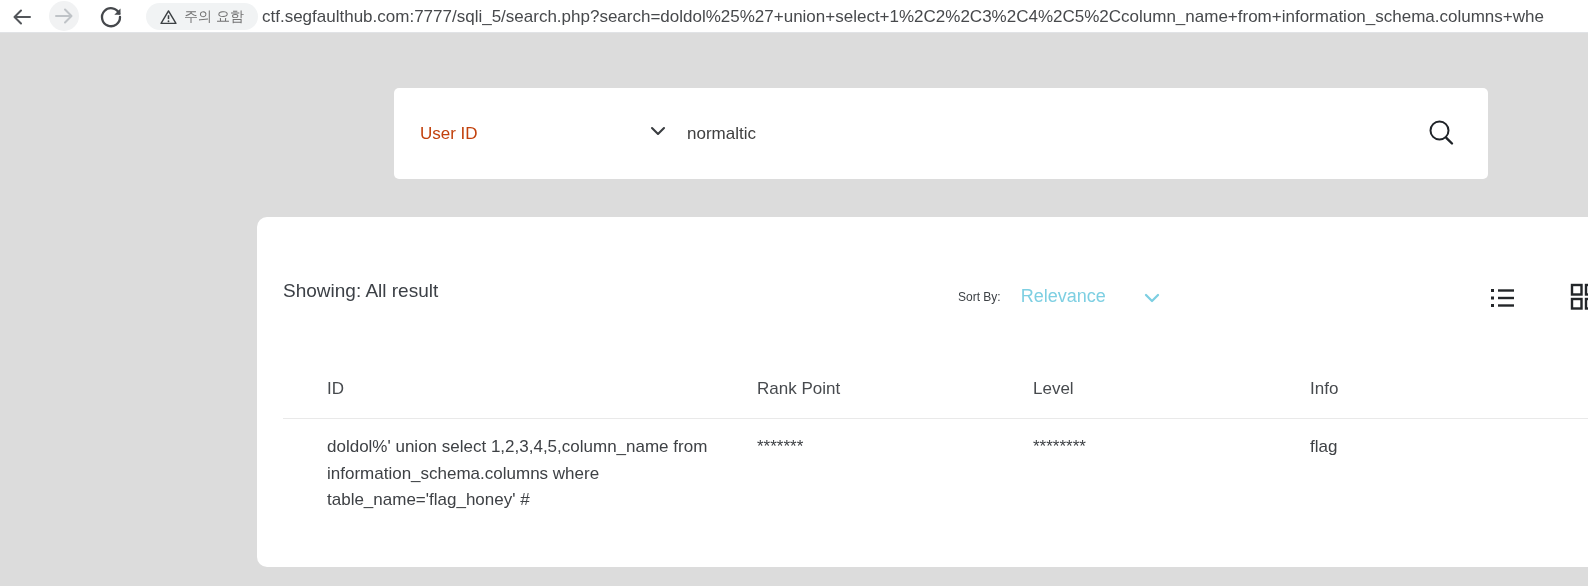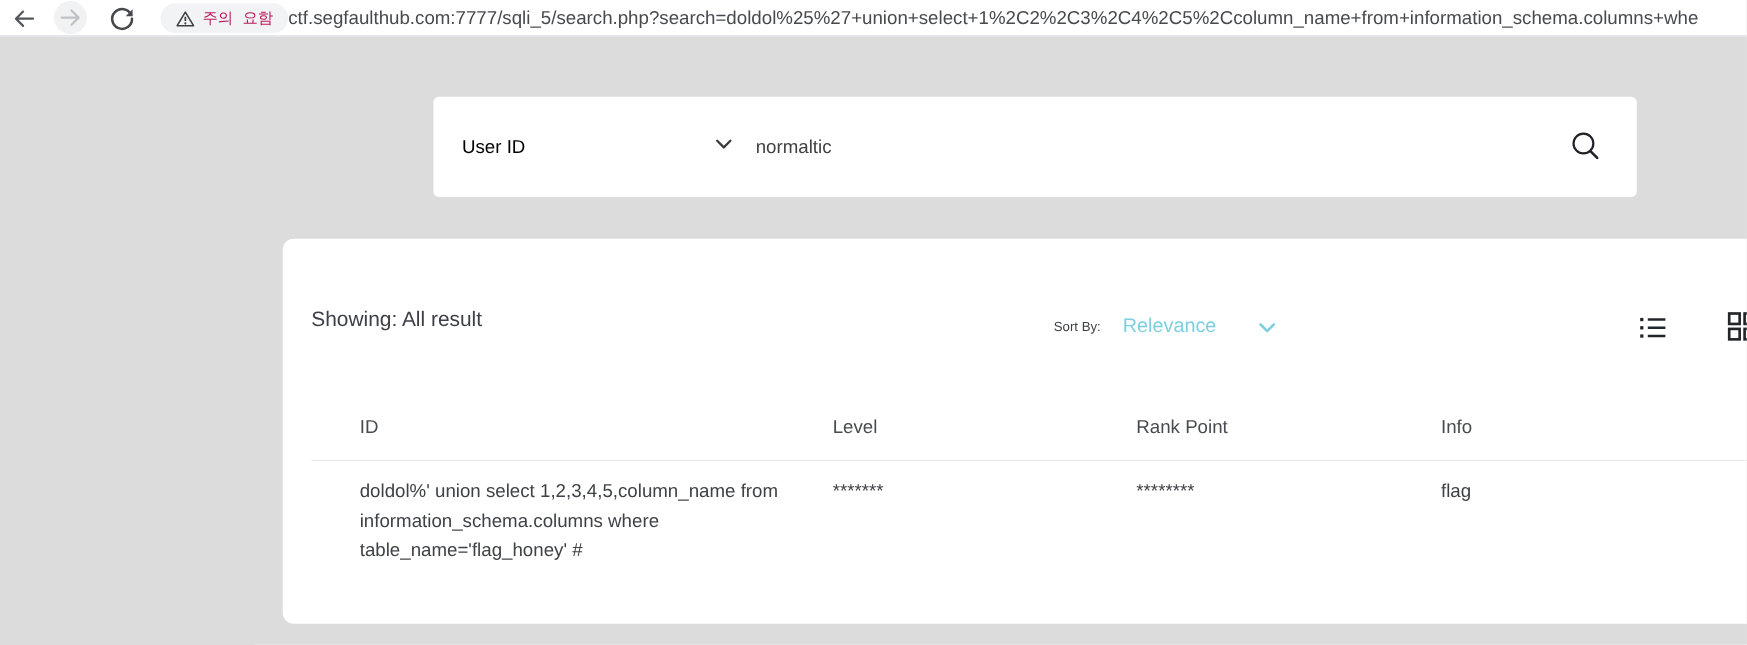--- a/index.html
+++ b/index.html
@@ -7,31 +7,31 @@
   body { font-family:"Liberation Sans", sans-serif; background:#dcdcdc; position:relative; }
 
   
   .toolbar { position:absolute; left:0; top:0; width:1588px; height:33px; background:#ffffff; border-bottom:1px solid #e1e3e6; }
   .nav-btn { position:absolute; background:transparent; border:none; cursor:pointer; }
   .btn-back { left:10px; top:5px; width:24px; height:24px; }
   .btn-forward { left:49px; top:1px; width:30px; height:30px; border-radius:50%; background:#f1f2f3; display:flex; align-items:center; justify-content:center; }
   .btn-refresh { left:99px; top:5px; width:24px; height:24px; }
 
   .security-chip { position:absolute; left:146px; top:3px; height:27px; display:flex; align-items:center; gap:7px; padding:0 14px; background:#f1f3f4; border-radius:14px; cursor:pointer; border:none; }
-  .security-chip .chip-label { font-size:14px; color:#be185d; white-space:nowrap;font-family:Liberation Mono, monospace; }
+  .security-chip .chip-label { font-size:14px; color:#737373; white-space:nowrap; }
 
   .url-text { position:absolute; left:262px; top:0; height:33px; right:0; display:flex; align-items:center; font-size:17px; color:#47494c; white-space:nowrap; overflow:hidden;text-align:right; }
 
   
   .page { position:absolute; left:0; top:34px; width:1588px; height:552px; background:#dcdcdc; }
 
   
   .search-card { position:absolute; left:394px; top:54px; width:1094px; height:91px; background:#ffffff; border-radius:5px; }
   .field-select { position:absolute; left:26px; top:0; height:100%; width:250px; display:flex; align-items:center; cursor:pointer; }
-  .field-select .fs-label { font-size:17px; color:#000000; }
+  .field-select .fs-label { font-size:17px; color:#c2410c; }
   .fs-chevron { position:absolute; left:256px; top:38px; }
   .query-text { position:absolute; left:293px; top:0; height:100%; display:flex; align-items:center; font-size:17px; color:#404040; }
   .search-btn { position:absolute; left:1032px; top:30px; width:30px; height:30px; background:transparent; border:none; cursor:pointer; }
 
   
   .results-card { position:absolute; left:257px; top:183px; width:1363px; height:350px; background:#ffffff; border-radius:10px; }
   .showing { position:absolute; left:26px; top:63px; font-size:19px; color:#3c4046;text-align:right; }
   .sort-control { position:absolute; left:701px; top:69px; display:flex; align-items:center; }
   .sort-label { font-size:12px; color:#3d4145; }
   .sort-value { font-size:18px; margin-left:20px; cursor:pointer; }
@@ -147,22 +147,22 @@
           <rect x="2" y="2" width="9.5" height="9.5" fill="none" stroke="#232629" stroke-width="2.4"></rect>
           <rect x="2" y="16" width="9.5" height="9.5" fill="none" stroke="#232629" stroke-width="2.4"></rect>
           <rect x="16" y="2" width="9.5" height="9.5" fill="none" stroke="#232629" stroke-width="2.4"></rect>
           <rect x="16" y="16" width="9.5" height="9.5" fill="none" stroke="#232629" stroke-width="2.4"></rect>
         </svg>
       </span>
     </button>
 
     <div class="thead">
       <div>ID</div>
+      <div>Rank Point</div>
       <div>Level</div>
-      <div>Rank Point</div>
       <div>Info</div>
     </div>
 
     <div class="t-sep"></div>
 
     <div class="trow">
       <div class="cell-id">doldol%' union select 1,2,3,4,5,column_name from information_schema.columns where table_name='flag_honey' #</div>
       <div class="cell">*******</div>
       <div class="cell">********</div>
       <div class="cell">flag</div>

